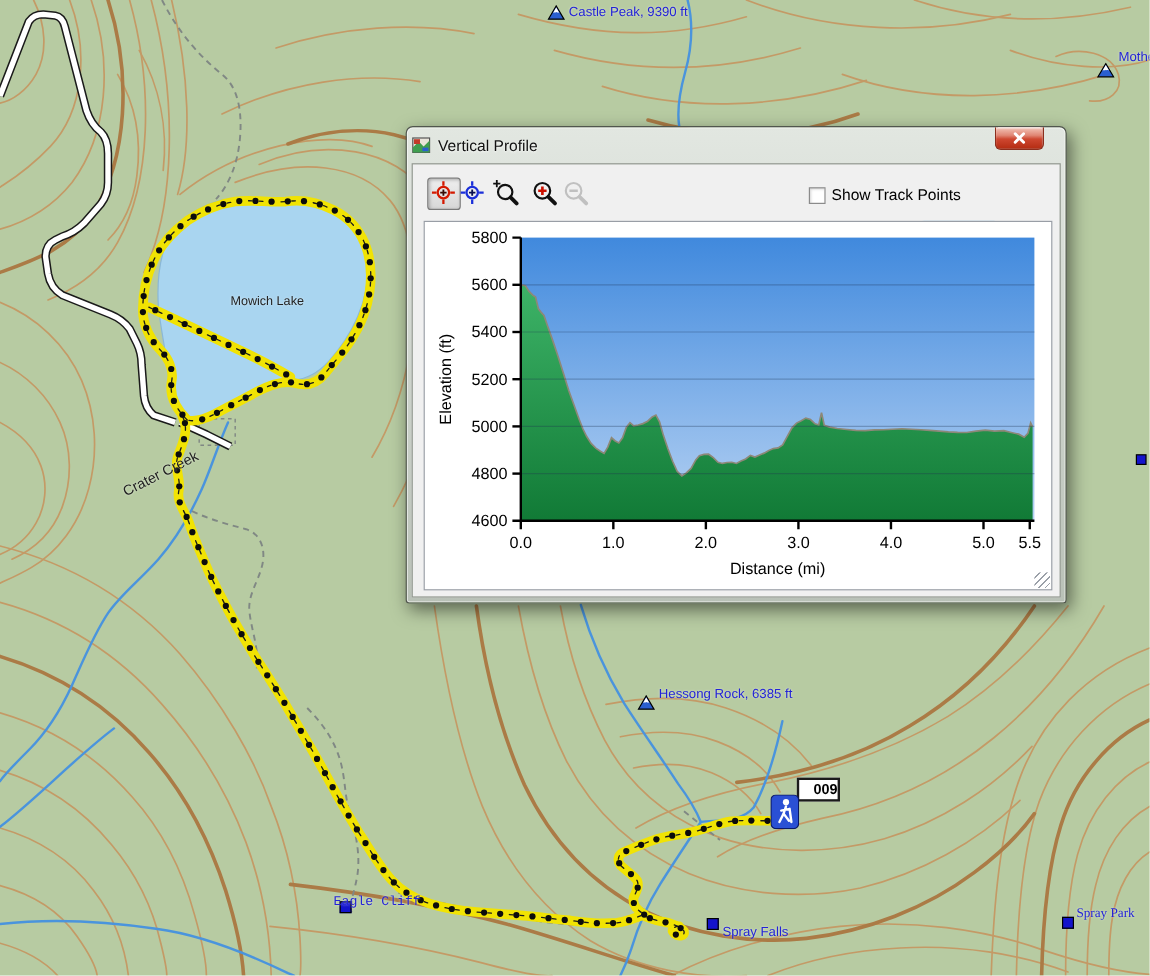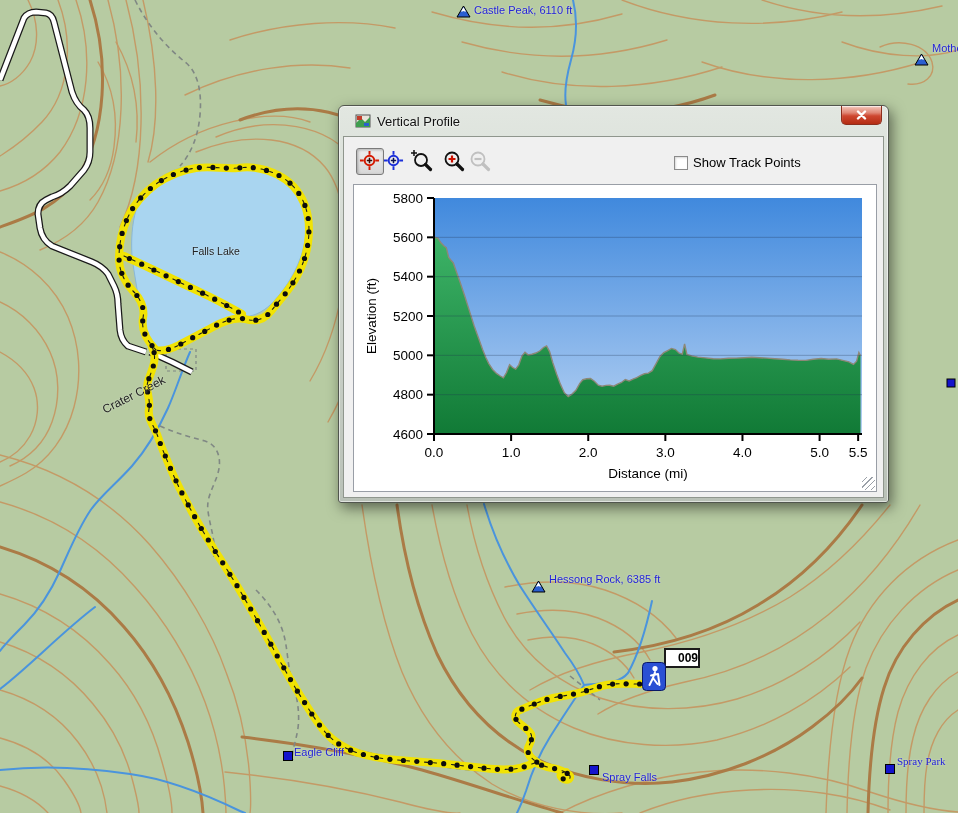--- a/index.html
+++ b/index.html
@@ -11,21 +11,21 @@
   .mlabel.black{color:#222;}
   .wpt{position:absolute;width:8px;height:8px;background:#1414cc;border:1px solid #000;}
   .micon{position:absolute;}
   #route-badge{position:absolute;left:664px;top:648px;width:32px;height:16px;background:#fff;
     border:2px solid #1b1b1b;font-size:12px;font-weight:600;color:#000;text-align:right;line-height:16px;}
   
   #dialog{position:absolute;left:338px;top:105px;width:549px;height:396px;
     background:linear-gradient(#e2e7e1,#b9c1b7);border:1px solid #51564e;
     border-radius:6px 6px 3px 3px;
     box-shadow:inset 0 0 0 1px rgba(255,255,255,.55), 3px 5px 14px rgba(0,0,0,.5);}
-  #titlebar{position:absolute;left:0;top:0;right:0;height:30px;display:flex;align-items:center;padding-left:4px;margin-left:12px;}
+  #titlebar{position:absolute;left:0;top:0;right:0;height:30px;display:flex;align-items:center;padding-left:4px;}
   #title-text{font-size:13px;color:#111;margin-left:6px;text-shadow:0 1px 2px rgba(255,255,255,.9);}
   #close-x{position:absolute;left:490px;top:0px;width:39px;height:18px;border:1px solid #8c2e1d;border-top:none;
     border-radius:0 0 5px 5px;background:linear-gradient(#f4c7bb,#e08573 38%,#ce4730 55%,#b42c12);
     box-shadow:inset 0 1px 1px rgba(255,255,255,.7);display:flex;align-items:center;justify-content:center;cursor:pointer;}
   #client{position:absolute;left:4px;right:4px;top:30px;bottom:4px;background:#f0f0f0;border:1px solid #8f968d;}
   .tbtn{position:absolute;width:26px;height:25px;border:1px solid #7a7a7a;border-radius:3px;
     background:linear-gradient(#efefef,#d7d7d7);box-shadow:inset 1px 1px 3px rgba(0,0,0,.28);}
   .ticon{position:absolute;}
   #chk-row{position:absolute;left:291px;top:18px;display:flex;align-items:flex-end;cursor:pointer;padding-left:39px;}
   #chk-box{width:12px;height:12px;background:#fff;border:1px solid #8b8b8b;box-shadow:inset 1px 1px 2px #d9d9d9;}
@@ -273,44 +273,44 @@
 
     <rect x="947" y="379" width="8" height="8" fill="#1414cc" stroke="#000"></rect>
   </svg>
 
   <div class="micon" style="left:456px;top:4px;">
     <svg width="15" height="13" viewBox="0 0 15 13">
         <path d="M1,12 L7.5,1 L14,12 Z" fill="#2a5fd0" stroke="#000" stroke-width="1"></path>
         <path d="M4.7,7 L7.5,2.2 L10.3,7 C9,5.9 8.3,6.9 7.5,6.1 C6.6,7 5.9,6 4.7,7 Z" fill="#fff"></path>
       </svg>
   </div>
-  <div class="mlabel" style="left:474px;top:4px;">Castle Peak, 6110 ft</div>
+  <div class="mlabel" style="left:474px;top:4px;">Castle Peak, 9390 ft</div>
 
   <div class="micon" style="left:914px;top:52px;">
     <svg width="15" height="13" viewBox="0 0 15 13">
         <path d="M1,12 L7.5,1 L14,12 Z" fill="#2a5fd0" stroke="#000" stroke-width="1"></path>
         <path d="M4.7,7 L7.5,2.2 L10.3,7 C9,5.9 8.3,6.9 7.5,6.1 C6.6,7 5.9,6 4.7,7 Z" fill="#fff"></path>
       </svg>
   </div>
   <div class="mlabel" style="left:932px;top:42px;">Mother</div>
 
-  <div class="mlabel black" style="left:192px;top:245px;font-size:10.5px;">Falls Lake</div>
+  <div class="mlabel black" style="left:192px;top:245px;font-size:10.5px;">Mowich Lake</div>
 
   <div class="mlabel black" style="left:100px;top:404px;font-size:12px;transform:rotate(-27deg);transform-origin:left top;">Crater Creek</div>
 
   <div class="micon" style="left:531px;top:579px;">
     <svg width="15" height="13" viewBox="0 0 15 13">
         <path d="M1,12 L7.5,1 L14,12 Z" fill="#2a5fd0" stroke="#000" stroke-width="1"></path>
         <path d="M4.7,7 L7.5,2.2 L10.3,7 C9,5.9 8.3,6.9 7.5,6.1 C6.6,7 5.9,6 4.7,7 Z" fill="#fff"></path>
       </svg>
   </div>
   <div class="mlabel" style="left:549px;top:573px;">Hessong Rock, 6385 ft</div>
 
   <div class="wpt" style="left:283px;top:751px;"></div>
-  <div class="mlabel" style="left:294px;top:746px;">Eagle Cliff</div>
+  <div class="mlabel" style="left:278px;top:746px;font-family:Liberation Mono, monospace;">Eagle Cliff</div>
 
   <div class="wpt" style="left:589px;top:765px;"></div>
   <div class="mlabel" style="left:602px;top:756px;margin-top:15px;">Spray Falls</div>
 
   <div class="wpt" style="left:885px;top:764px;"></div>
   <div class="mlabel" style="left:897px;top:755px;font-family:Liberation Serif, serif;">Spray Park</div>
 
   <div id="route-badge">009</div>
 
   <div class="micon" style="left:642px;top:662px;">

